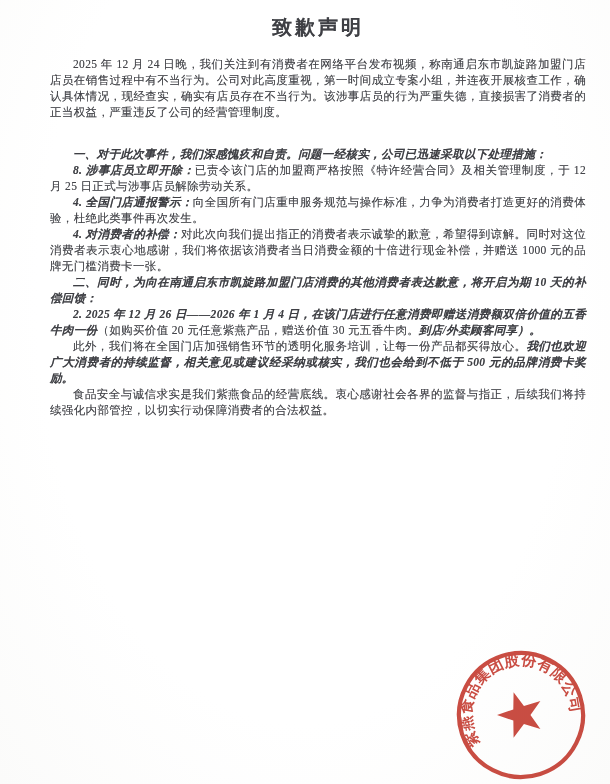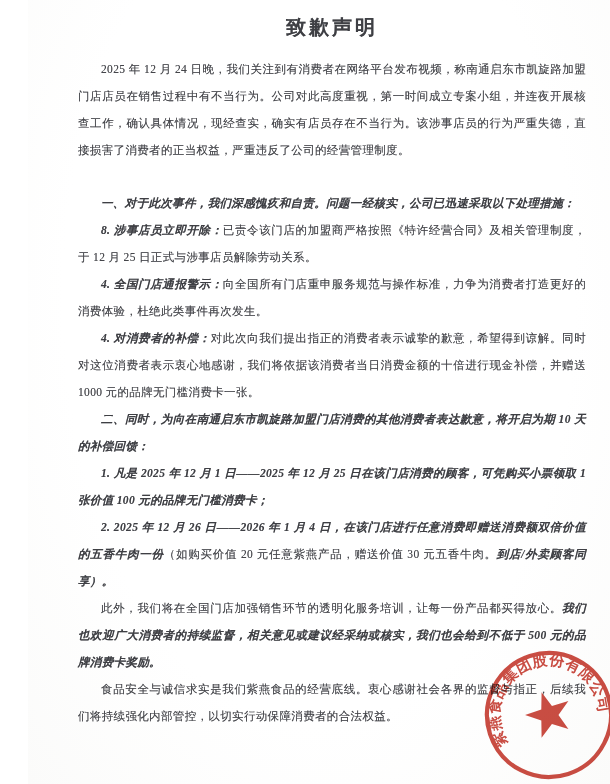--- a/index.html
+++ b/index.html
@@ -9,37 +9,36 @@
     font-family: "Liberation Serif", serif;
     color: #44454a;
     overflow: hidden;
     position: relative;
   }
   .page {
     position: absolute; inset: 0;
     padding: 12px 24px 0 50px;
     box-sizing: border-box;
     background: radial-gradient(ellipse at 50% 38%, #ffffff 62%, #fbfbfa 100%);
-    margin-left: 28px;
   }
   .title {
     text-align: center;
     font-size: 20px;
     font-weight: 700;
     letter-spacing: 3px;
     line-height: 30px;
     margin-bottom: 14px;
     color: #3e3f44;
     text-shadow: 0 0 0.6px rgba(62,63,68,.55);
   }
   .para {
     margin: 0;
     font-size: 11.5px;
     letter-spacing: 0.35px;
-    line-height: 27px;
+    line-height: 16px;
     text-indent: 2em;
     text-align: justify;
     text-justify: inter-ideograph;
     text-shadow: 0 0 0.55px rgba(68,69,74,.5);
   }
   .para.gap { margin-top: 26px; }
   .bold, .run.bold { font-weight: 700; color: #3e3f44; font-style: italic; }
   .stamp {
     position: absolute;
     left: 452px; top: 648px;
@@ -64,21 +63,20 @@
 
 
   <p class="para"><span class="run bold">8. 涉事店员立即开除：</span><span class="run">已责令该门店的加盟商严格按照《特许经营合同》及相关管理制度，于 12 月 25 日正式与涉事店员解除劳动关系。</span></p>
 
   <p class="para"><span class="run bold">4. 全国门店通报警示：</span><span class="run">向全国所有门店重申服务规范与操作标准，力争为消费者打造更好的消费体验，杜绝此类事件再次发生。</span></p>
 
   <p class="para"><span class="run bold">4. 对消费者的补偿：</span><span class="run">对此次向我们提出指正的消费者表示诚挚的歉意，希望得到谅解。同时对这位消费者表示衷心地感谢，我们将依据该消费者当日消费金额的十倍进行现金补偿，并赠送 1000 元的品牌无门槛消费卡一张。</span></p>
 
   <p class="para bold"><span class="run bold">二、同时，为向在南通启东市凯旋路加盟门店消费的其他消费者表达歉意，将开启为期 10 天的补偿回馈：</span></p>
 
-  <p class="para bold"><span class="run bold">1. 凡是 2025 年 12 月 1 日——2025 年 12 月 25 日在该门店消费的顾客，可凭购买小票领取 1 张价值 100 元的品牌无门槛消费卡；</span></p>
 
   <p class="para"><span class="run bold">2. 2025 年 12 月 26 日——2026 年 1 月 4 日，在该门店进行任意消费即赠送消费额双倍价值的五香牛肉一份</span><span class="run">（如购买价值 20 元任意紫燕产品，赠送价值 30 元五香牛肉。</span><span class="run bold">到店/外卖顾客同享）。</span></p>
 
   <p class="para"><span class="run">此外，我们将在全国门店加强销售环节的透明化服务培训，让每一份产品都买得放心。</span><span class="run bold">我们也欢迎广大消费者的持续监督，相关意见或建议经采纳或核实，我们也会给到不低于 500 元的品牌消费卡奖励。</span></p>
 
   <p class="para"><span class="run">食品安全与诚信求实是我们紫燕食品的经营底线。衷心感谢社会各界的监督与指正，后续我们将持续强化内部管控，以切实行动保障消费者的合法权益。</span></p>
 
   <svg class="stamp" viewBox="0 0 138 134" width="138" height="134" aria-hidden="true">
     <defs>
       <path id="sealArc" d="M 21.2,81.6 A 50,50 0 1 1 116.8,81.6" fill="none"></path>

